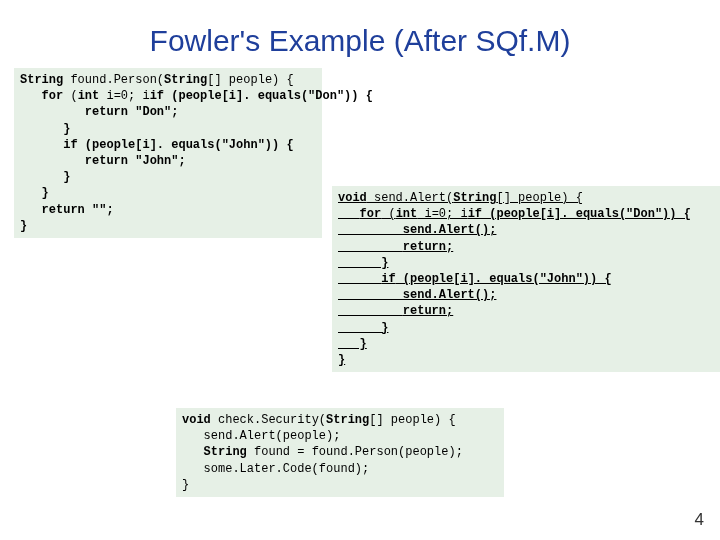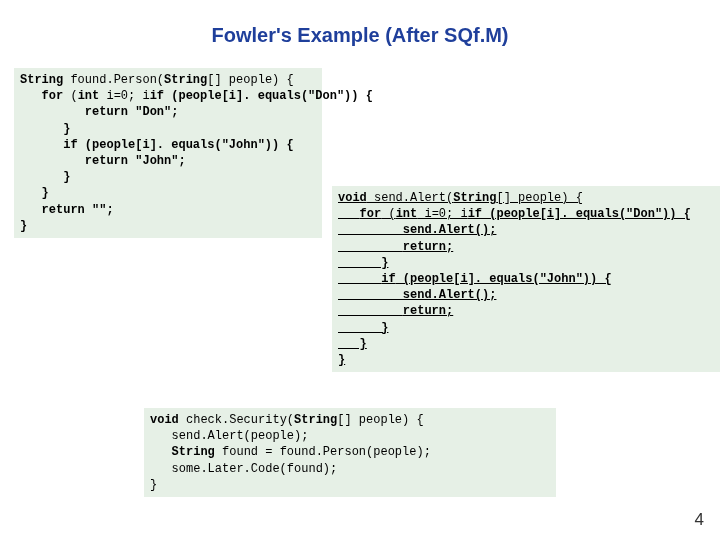--- a/index.html
+++ b/index.html
@@ -6,24 +6,24 @@
   body {
     width: 720px;
     height: 540px;
     background: #fff;
     font-family: Arial, Helvetica, sans-serif;
     position: relative;
     overflow: hidden;
   }
   .title {
     text-align: center;
-    font-size: 20px;
+    font-size: 30px;
     color: #1f3f9b;
     padding-top: 24px;
-    font-weight: bold;
+    font-weight: normal;
   }
   .code-box {
     position: absolute;
     background: #e6f0e6;
     font-family: "Courier New", Courier, monospace;
     font-size: 12px;
     line-height: 1.35;
     white-space: pre;
     padding: 4px 6px;
   }
@@ -33,23 +33,23 @@
     top: 68px;
     width: 308px;
   }
   #box2 {
     left: 332px;
     top: 186px;
     width: 444px;
     text-decoration: underline;
   }
   #box3 {
-    left: 144px;
+    left: 176px;
     top: 408px;
-    width: 412px;
+    width: 328px;
   }
   .page-num {
     position: absolute;
     right: 16px;
     bottom: 10px;
     font-size: 17px;
     color: #333;
   }
 </style>
 </head>

